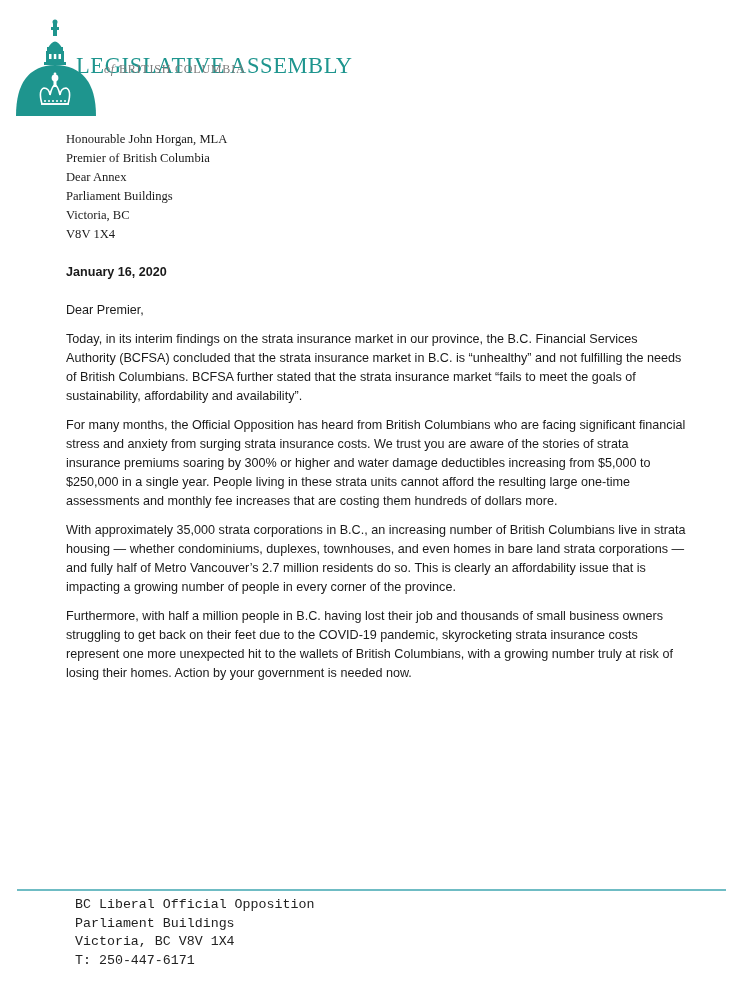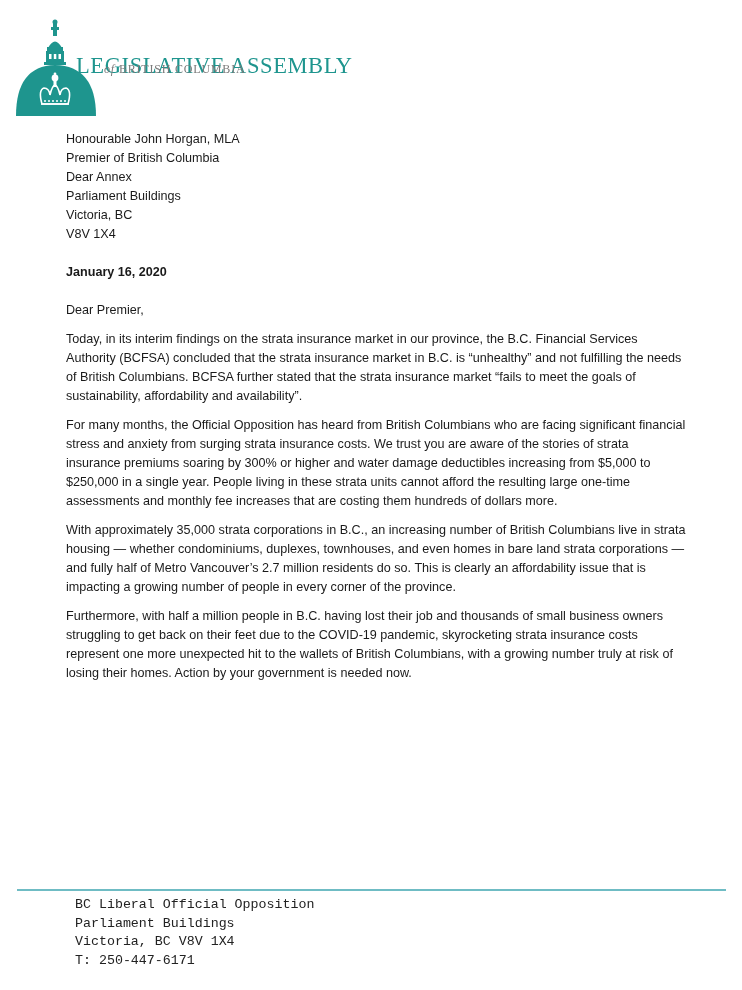--- a/index.html
+++ b/index.html
@@ -9,21 +9,21 @@
   .letterhead { position: absolute; left: 16px; top: 18px; width: 380px; height: 100px; }
   .logo { position: absolute; left: 0; top: 0; width: 82px; height: 98px; }
   .lh-title { position: absolute; left: 60px; top: 20px; font-family: "Liberation Serif", serif;
     font-size: 22.5px; color: #1e958e; letter-spacing: 0.6px; white-space: nowrap; margin-top: 15px; }
   .lh-sub { position: absolute; left: 88px; top: 44px; font-family: "Liberation Serif", serif;
     font-size: 12px; color: #7a7a7a; letter-spacing: 0.8px; white-space: nowrap; text-align: center; }
   .lh-sub .of { font-style: italic; margin-right: 4px; }
 
   .body-text { position: absolute; left: 66px; top: 130px; width: 620px;
     font-family: "Liberation Sans", sans-serif; font-size: 12.6px; line-height: 19px; color: #1a1a1a; }
-  .addr-line { display: block; white-space: nowrap; }
+  .addr-line { display: block; white-space: nowrap; font-family: Liberation Serif, serif; }
   .date { margin-top: 19px; font-weight: bold; }
   .salutation { margin-top: 19px; }
   .para { margin-top: 10px; }
 
   .divider { position: absolute; left: 17px; top: 889px; width: 709px; height: 2px; background: #6fbcc4; }
 
   .footer { position: absolute; left: 75px; top: 896px; font-family: Liberation Mono, monospace;
     font-size: 13.3px; line-height: 18.5px; color: #222; }
   .footer span { display: block; white-space: nowrap; }
 </style>

